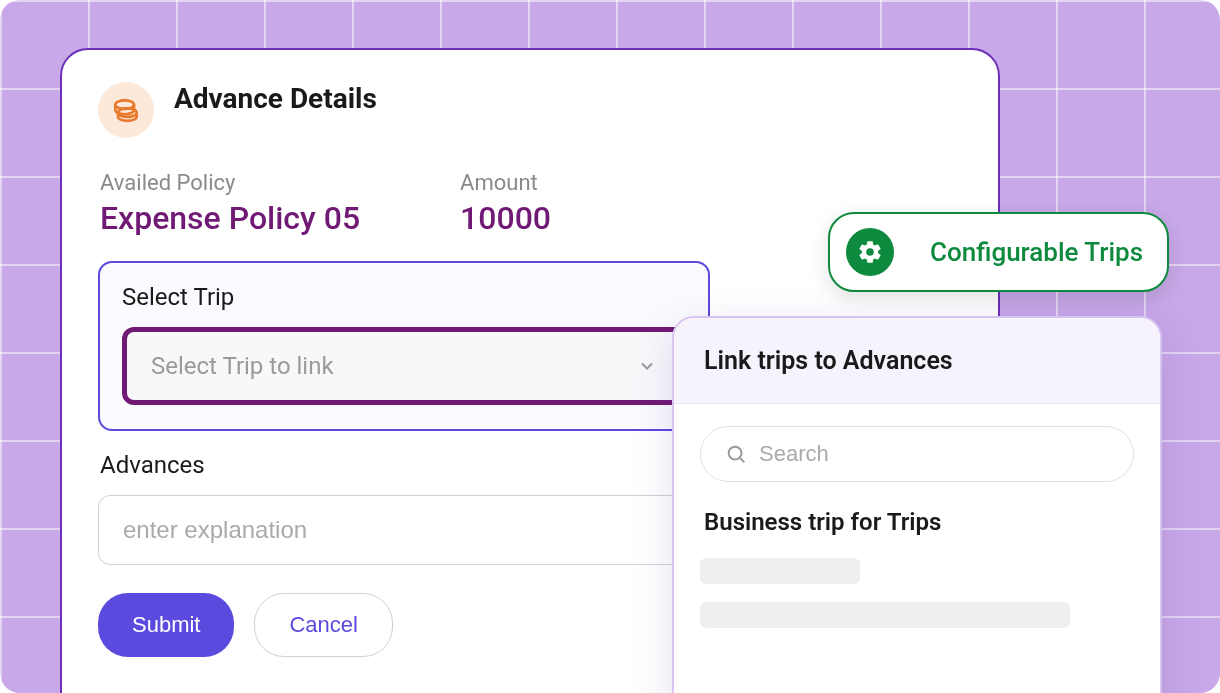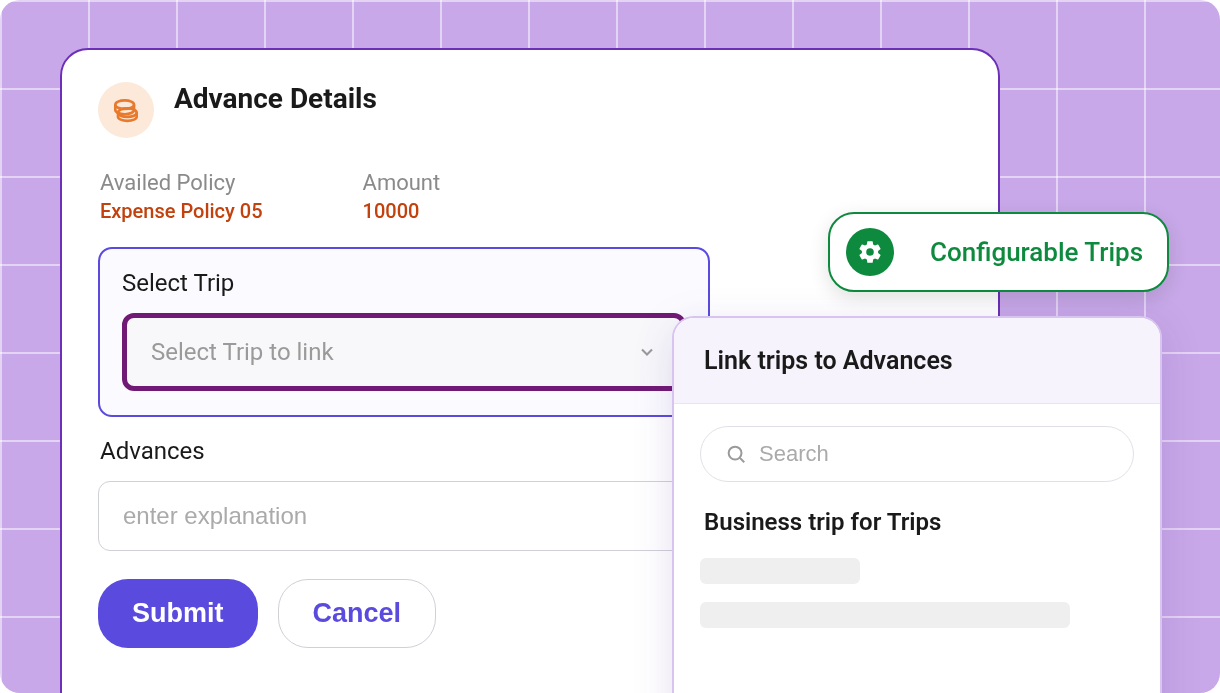--- a/index.html
+++ b/index.html
@@ -68,22 +68,22 @@
     
     .field-group {}
     
     .field-label {
       font-size: 22px;
       color: #8a8a8a;
       margin-bottom: 4px;
     }
     
     .field-value {
-      font-size: 20px;
-      color: #c2410c;
+      font-size: 32px;
+      color: #701a75;
       font-weight: 500;
     }
     
     .select-trip-block {
       border: 2px solid #5a4bde;
       border-radius: 14px;
       padding: 20px 22px 24px 22px;
       background: #fbfbff;
       margin-bottom: 20px;
       width: 612px;
@@ -136,22 +136,22 @@
     
     .button-row {
       display: flex;
       gap: 20px;
       margin-top: 28px;
     }
     
     .btn {
       padding: 18px 34px;
       border-radius: 30px;
-      font-size: 27px;
-      font-weight: 700;
+      font-size: 22px;
+      font-weight: 400;
       border: none;
       cursor: pointer;
     }
     
     .btn-primary {
       background: #5a4bde;
       color: #fff;
     }
     
     .btn-secondary {

